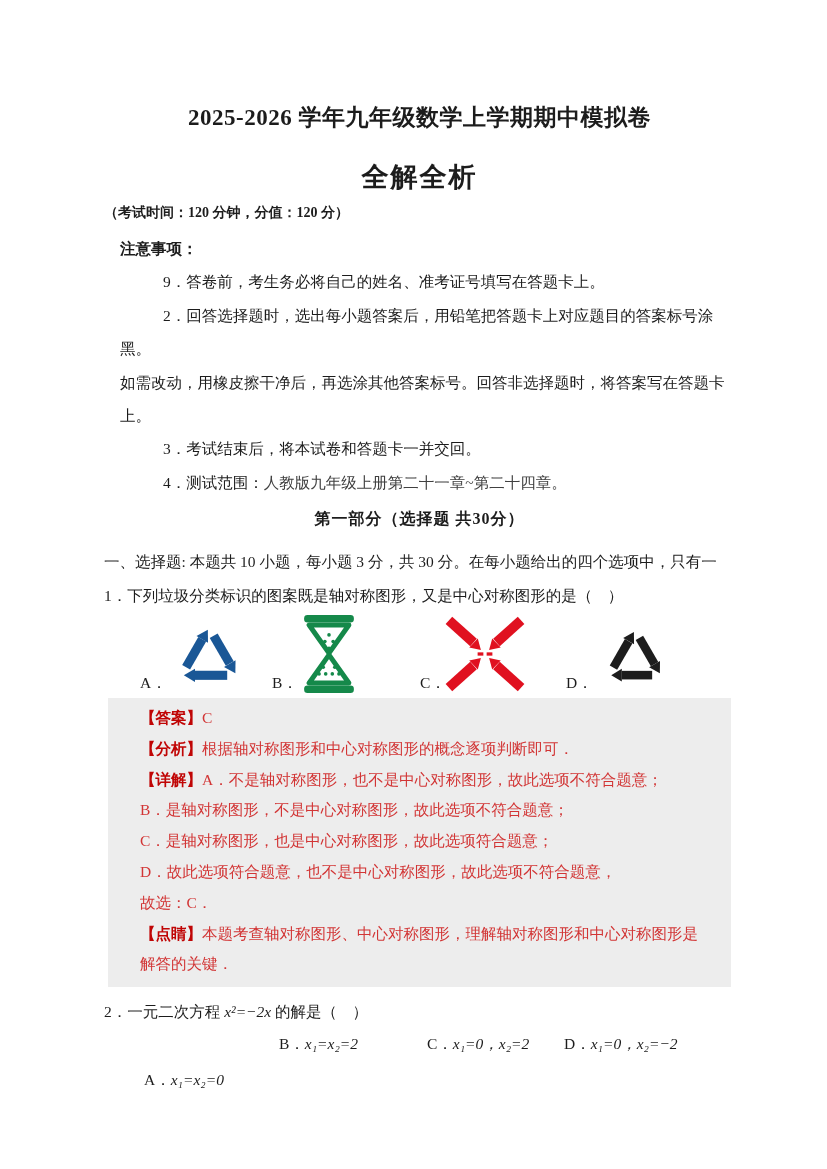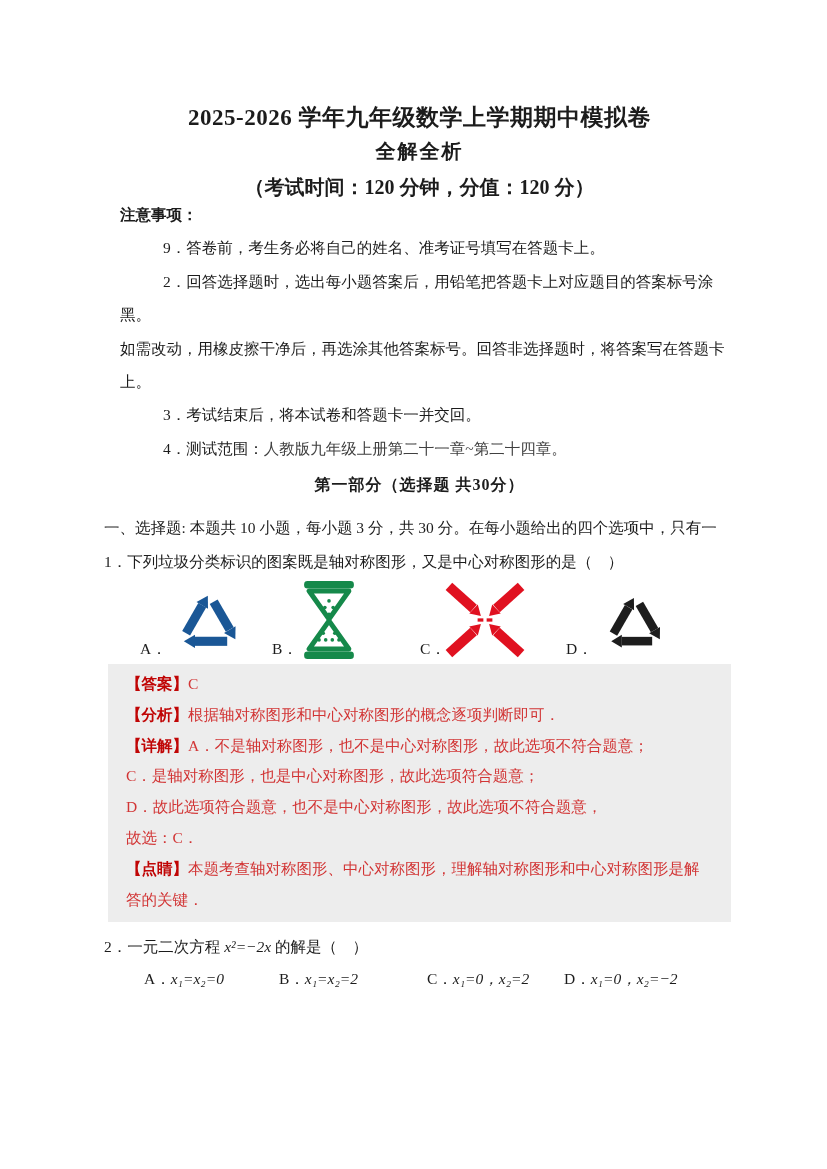--- a/index.html
+++ b/index.html
@@ -7,34 +7,34 @@
     position:relative;
     width:827px; height:1169px;
     background:#ffffff;
     box-sizing:border-box;
     padding:100px 92px 0 104px;
     font-family:"Liberation Serif","DejaVu Serif",serif;
     color:#1c1c1c;
     overflow:hidden;
   }
   .title { font-size:23px; font-weight:bold; text-align:center; line-height:36px; letter-spacing:0.5px; }
-  .subtitle { font-size:20px; font-weight:bold; text-align:center; line-height:30px; letter-spacing:2px; }
-  .exam-info { font-size:20px; font-weight:bold; text-align:center; line-height:22px; margin-top:10px; }
+  .subtitle { font-size:27px; font-weight:bold; text-align:center; line-height:30px; margin-top:26px; letter-spacing:2px; }
+  .exam-info { font-size:14px; font-weight:bold; line-height:22px; margin-top:10px; }
   .line { font-size:15.5px; line-height:33.4px; }
-  .notice-heading { margin-top:0; margin-left:16px; font-weight:bold; }
+  .notice-heading { margin-top:8px; margin-left:16px; font-weight:bold; }
   .indent1 { margin-left:16px; text-indent:43px; }
   .hang { margin-left:16px; }
   .scope-red { color:#404040; }
   .part-heading { font-size:16px; font-weight:bold; text-align:center; line-height:40px; letter-spacing:1px; }
   .inst1 { margin-top:6px; }
   .inst2 { margin-left:44px; }
   .icon-row { position:relative; height:86px; }
   .optlabel { position:absolute; bottom:4px; font-size:15.5px; }
   .opticon { position:absolute; }
-  .solution { background:#ededed; margin:0 4px 0 4px; padding:5px 18px 7px 18px; }
+  .solution { background:#ededed; margin:0 4px 0 4px; padding:5px 18px 7px 32px; }
   .solution .line { line-height:30.8px; color:#d23535; }
   .sl { color:#c00505; font-weight:bold; }
   .q2line { margin-top:8px; }
   .q2opts { position:relative; height:32px; }
   .q2opt { position:absolute; top:0; font-size:15.5px; line-height:30px; white-space:nowrap; }
   .math { font-style:italic; }
   .ic-blue   { fill:#1a5796; }
   .ic-green-s{ stroke:#15894a; fill:none; stroke-width:6; stroke-linejoin:round; }
   .ic-green-f{ fill:#15894a; }
   .ic-red    { fill:#e01120; }
@@ -135,28 +135,29 @@
           <polygon points="30,69.5 30,88.5 14,79"></polygon>
         </g>
       </g>
     </svg>
   </div>
 
   <div class="solution">
     <div class="line"><span class="sl">【答案】</span><span>C</span></div>
     <div class="line"><span class="sl">【分析】</span><span>根据轴对称图形和中心对称图形的概念逐项判断即可．</span></div>
     <div class="line"><span class="sl">【详解】</span><span>A．不是轴对称图形，也不是中心对称图形，故此选项不符合题意；</span></div>
+    <div class="line">B．是轴对称图形，不是中心对称图形，故此选项不符合题意；</div>
     <div class="line">C．是轴对称图形，也是中心对称图形，故此选项符合题意；</div>
     <div class="line">D．故此选项符合题意，也不是中心对称图形，故此选项不符合题意，</div>
     <div class="line">故选：C．</div>
     <div class="line"><span class="sl">【点睛】</span><span>本题考查轴对称图形、中心对称图形，理解轴对称图形和中心对称图形是解答的关键．</span></div>
   </div>
 
   <div class="line q2line"><span>2．一元二次方程 </span><span class="math">x²=−2x</span><span> 的解是（　）</span></div>
 
   <div class="q2opts">
-    <span class="q2opt" style="left:40px;"><span>A．</span><span class="math">x₁=x₂=0</span></span>
+    <span class="q2opt" style="left:40px;margin-top:36px;"><span>A．</span><span class="math">x₁=x₂=0</span></span>
     <span class="q2opt" style="left:175px;"><span>B．</span><span class="math">x₁=x₂=2</span></span>
     <span class="q2opt" style="left:323px;"><span>C．</span><span class="math">x₁=0，x₂=2</span></span>
     <span class="q2opt" style="left:460px;text-align:right;"><span>D．</span><span class="math">x₁=0，x₂=−2</span></span>
   </div>
 
 </div>
 
 </body></html>

